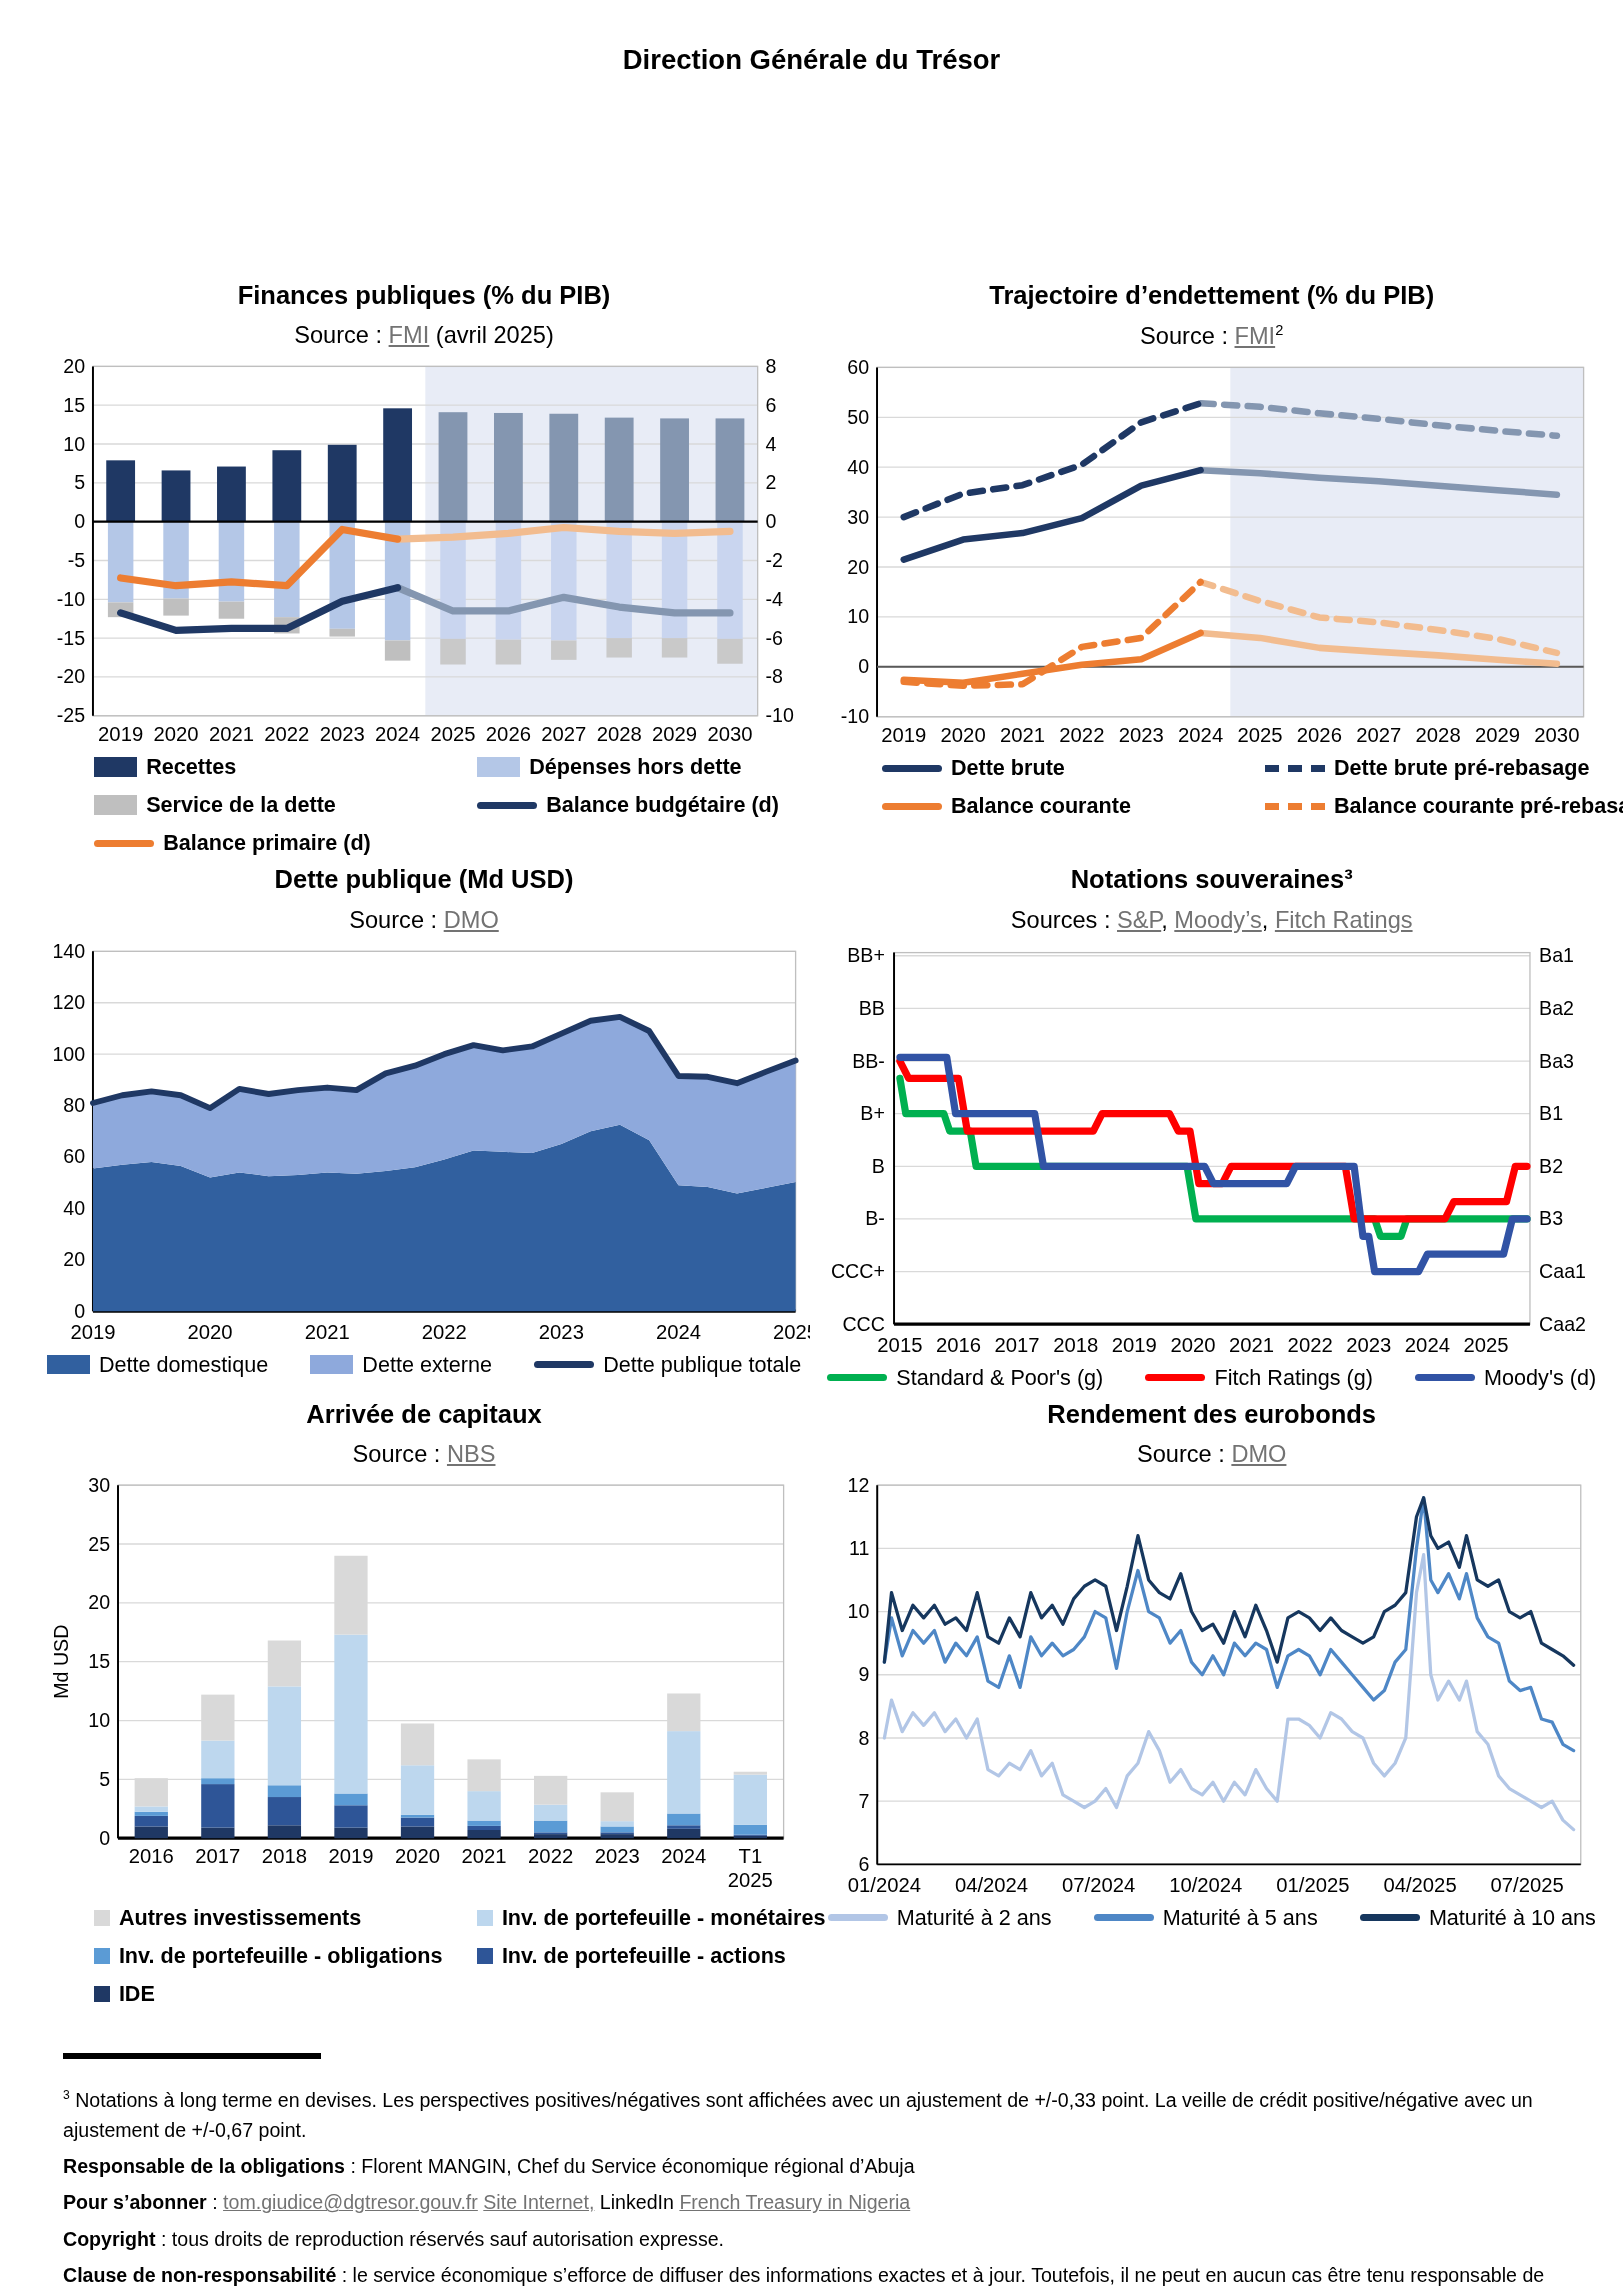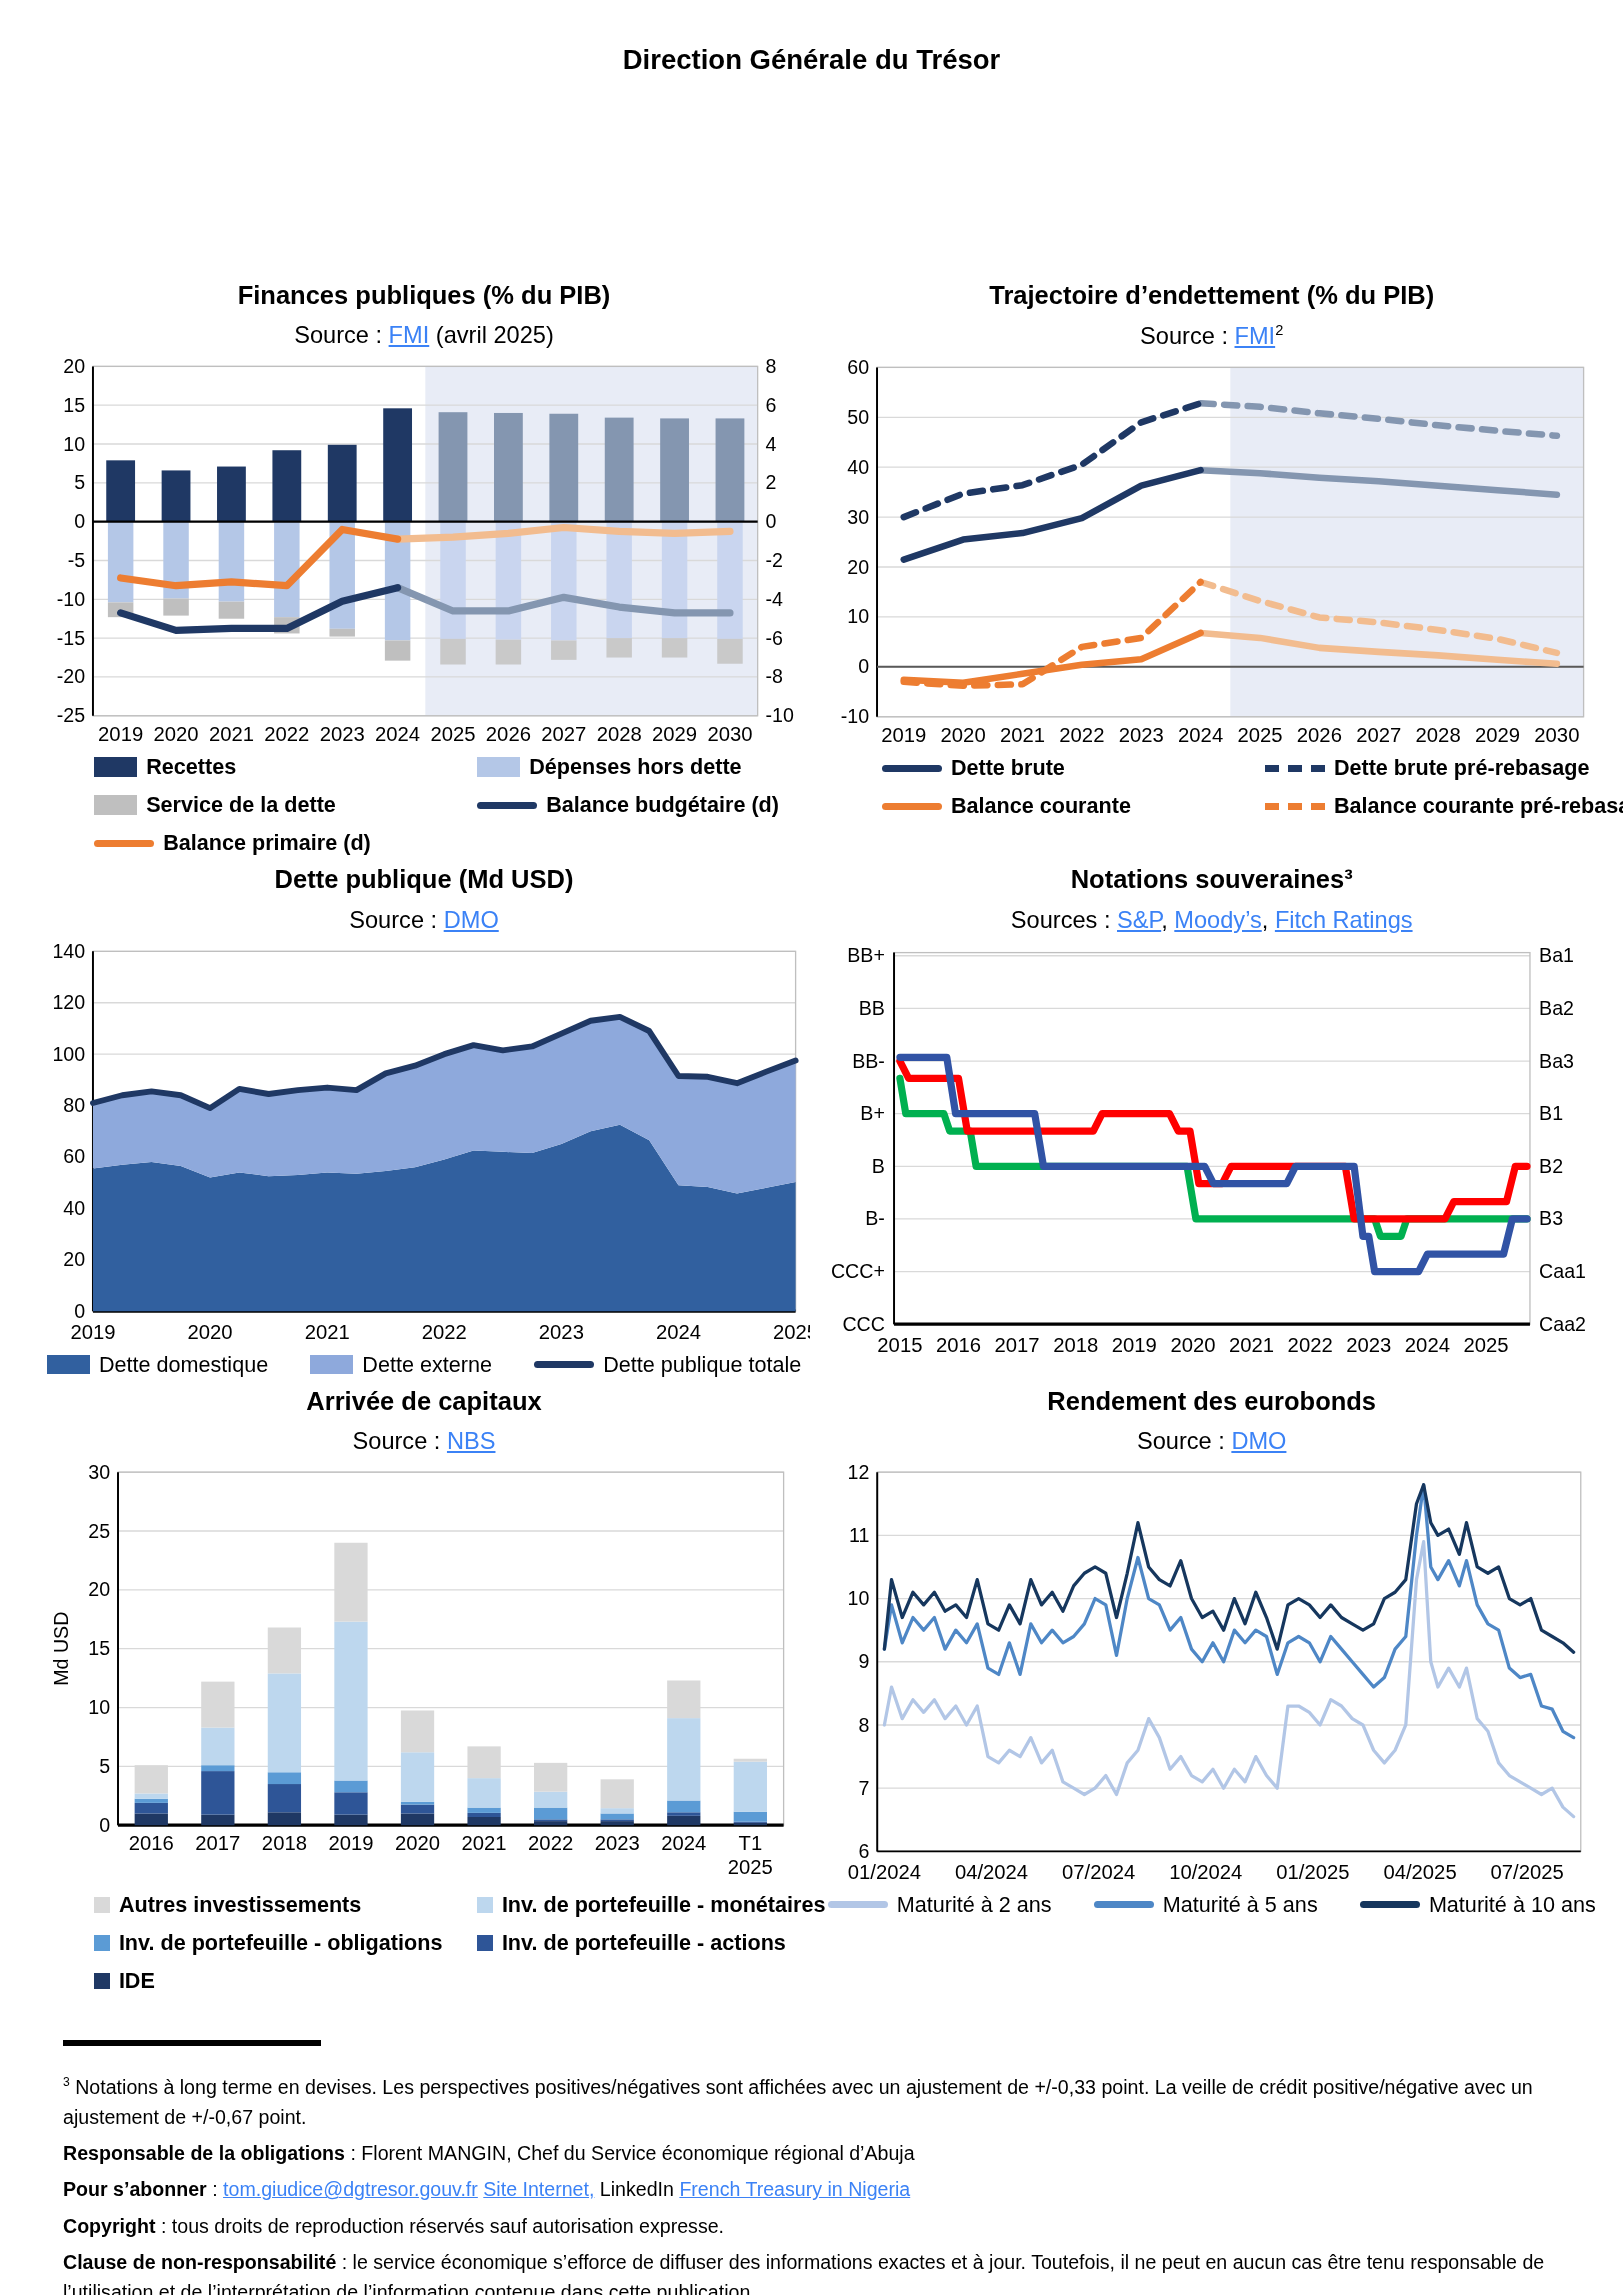--- a/index.html
+++ b/index.html
@@ -3,21 +3,21 @@
 <meta charset="utf-8">
 <style>
   html,body{margin:0;padding:0;width:1623px;height:2295px;overflow:hidden;background:#fff;
     font-family:"Liberation Sans",sans-serif;color:#000;}
   .page{padding:44px 38px 0;}
   h1{font-size:27.5px;margin:0;text-align:center;font-weight:bold;}
   main{display:grid;grid-template-columns:772px 772px;column-gap:15.7px;margin-top:196px;}
   .card{display:flex;flex-direction:column;align-items:center;}
   .card h2{font-size:25.5px;margin:8px;text-align:center;font-weight:bold;line-height:1.25;}
   .source{font-size:23.6px;margin:2.6px 0 7.9px;text-align:center;}
-  a{color:#3b82f6;cursor:pointer;}
+  a{color:#737373;cursor:pointer;}
   svg{display:block;}
   .legend{width:100%;font-size:21.6px;margin-top:3.9px;}
   .legend .item{display:flex;align-items:center;gap:9.2px;white-space:nowrap;}
   .legend.cols2{display:grid;grid-template-columns:383px 1fr;row-gap:12px;padding-left:56px;box-sizing:border-box;font-weight:bold;}
   .legend.row{display:flex;justify-content:center;gap:42px;flex-wrap:wrap;}
   .sw-box{width:43px;height:19.6px;display:inline-block;flex:none;}
   .sw-line{width:60px;height:7.2px;border-radius:3.9px;display:inline-block;flex:none;}
   .sw-dash{width:60px;height:0;border-top:7.2px dashed;display:inline-block;flex:none;}
   .sw-sq{width:15.7px;height:15.7px;display:inline-block;flex:none;}
   footer{margin:46px 0 0 25px;}
@@ -301,20 +301,34 @@
           <text x="292.1290322580579" y="626" font-size="31" fill="#000" text-anchor="middle">2017</text>
           <text x="381.71428571427987" y="626" font-size="31" fill="#000" text-anchor="middle">2018</text>
           <text x="471.2995391705019" y="626" font-size="31" fill="#000" text-anchor="middle">2019</text>
           <text x="560.8847926267238" y="626" font-size="31" fill="#000" text-anchor="middle">2020</text>
           <text x="650.4700460829457" y="626" font-size="31" fill="#000" text-anchor="middle">2021</text>
           <text x="740.0552995391677" y="626" font-size="31" fill="#000" text-anchor="middle">2022</text>
           <text x="829.6405529953896" y="626" font-size="31" fill="#000" text-anchor="middle">2023</text>
           <text x="919.2258064516117" y="626" font-size="31" fill="#000" text-anchor="middle">2024</text>
           <text x="1008.8110599078335" y="626" font-size="31" fill="#000" text-anchor="middle">2025</text>
         </svg>
+      <div class="legend row">
+          <div class="item">
+            <span class="sw-line" style="background: rgb(0, 176, 80);"></span>
+            <span>Standard &amp; Poor's (g)</span>
+          </div>
+          <div class="item">
+            <span class="sw-line" style="background: rgb(255, 0, 0);"></span>
+            <span>Fitch Ratings (g)</span>
+          </div>
+          <div class="item">
+            <span class="sw-line" style="background: rgb(49, 83, 165);"></span>
+            <span>Moody's (d)</span>
+          </div>
+        </div>
     </section>
 
     <section class="card">
       <h2>Arrivée de capitaux</h2>
       <p class="source"><span>Source : </span><a href="#">NBS</a></p>
       <svg width="772" height="425" viewBox="0 0 1180 650">
           <line x1="122" x2="1140" y1="14" y2="14" stroke="#D9D9D9" stroke-width="2"></line>
           <line x1="122" x2="1140" y1="104" y2="104" stroke="#D9D9D9" stroke-width="2"></line>
           <line x1="122" x2="1140" y1="194" y2="194" stroke="#D9D9D9" stroke-width="2"></line>
           <line x1="122" x2="1140" y1="284" y2="284" stroke="#D9D9D9" stroke-width="2"></line>

